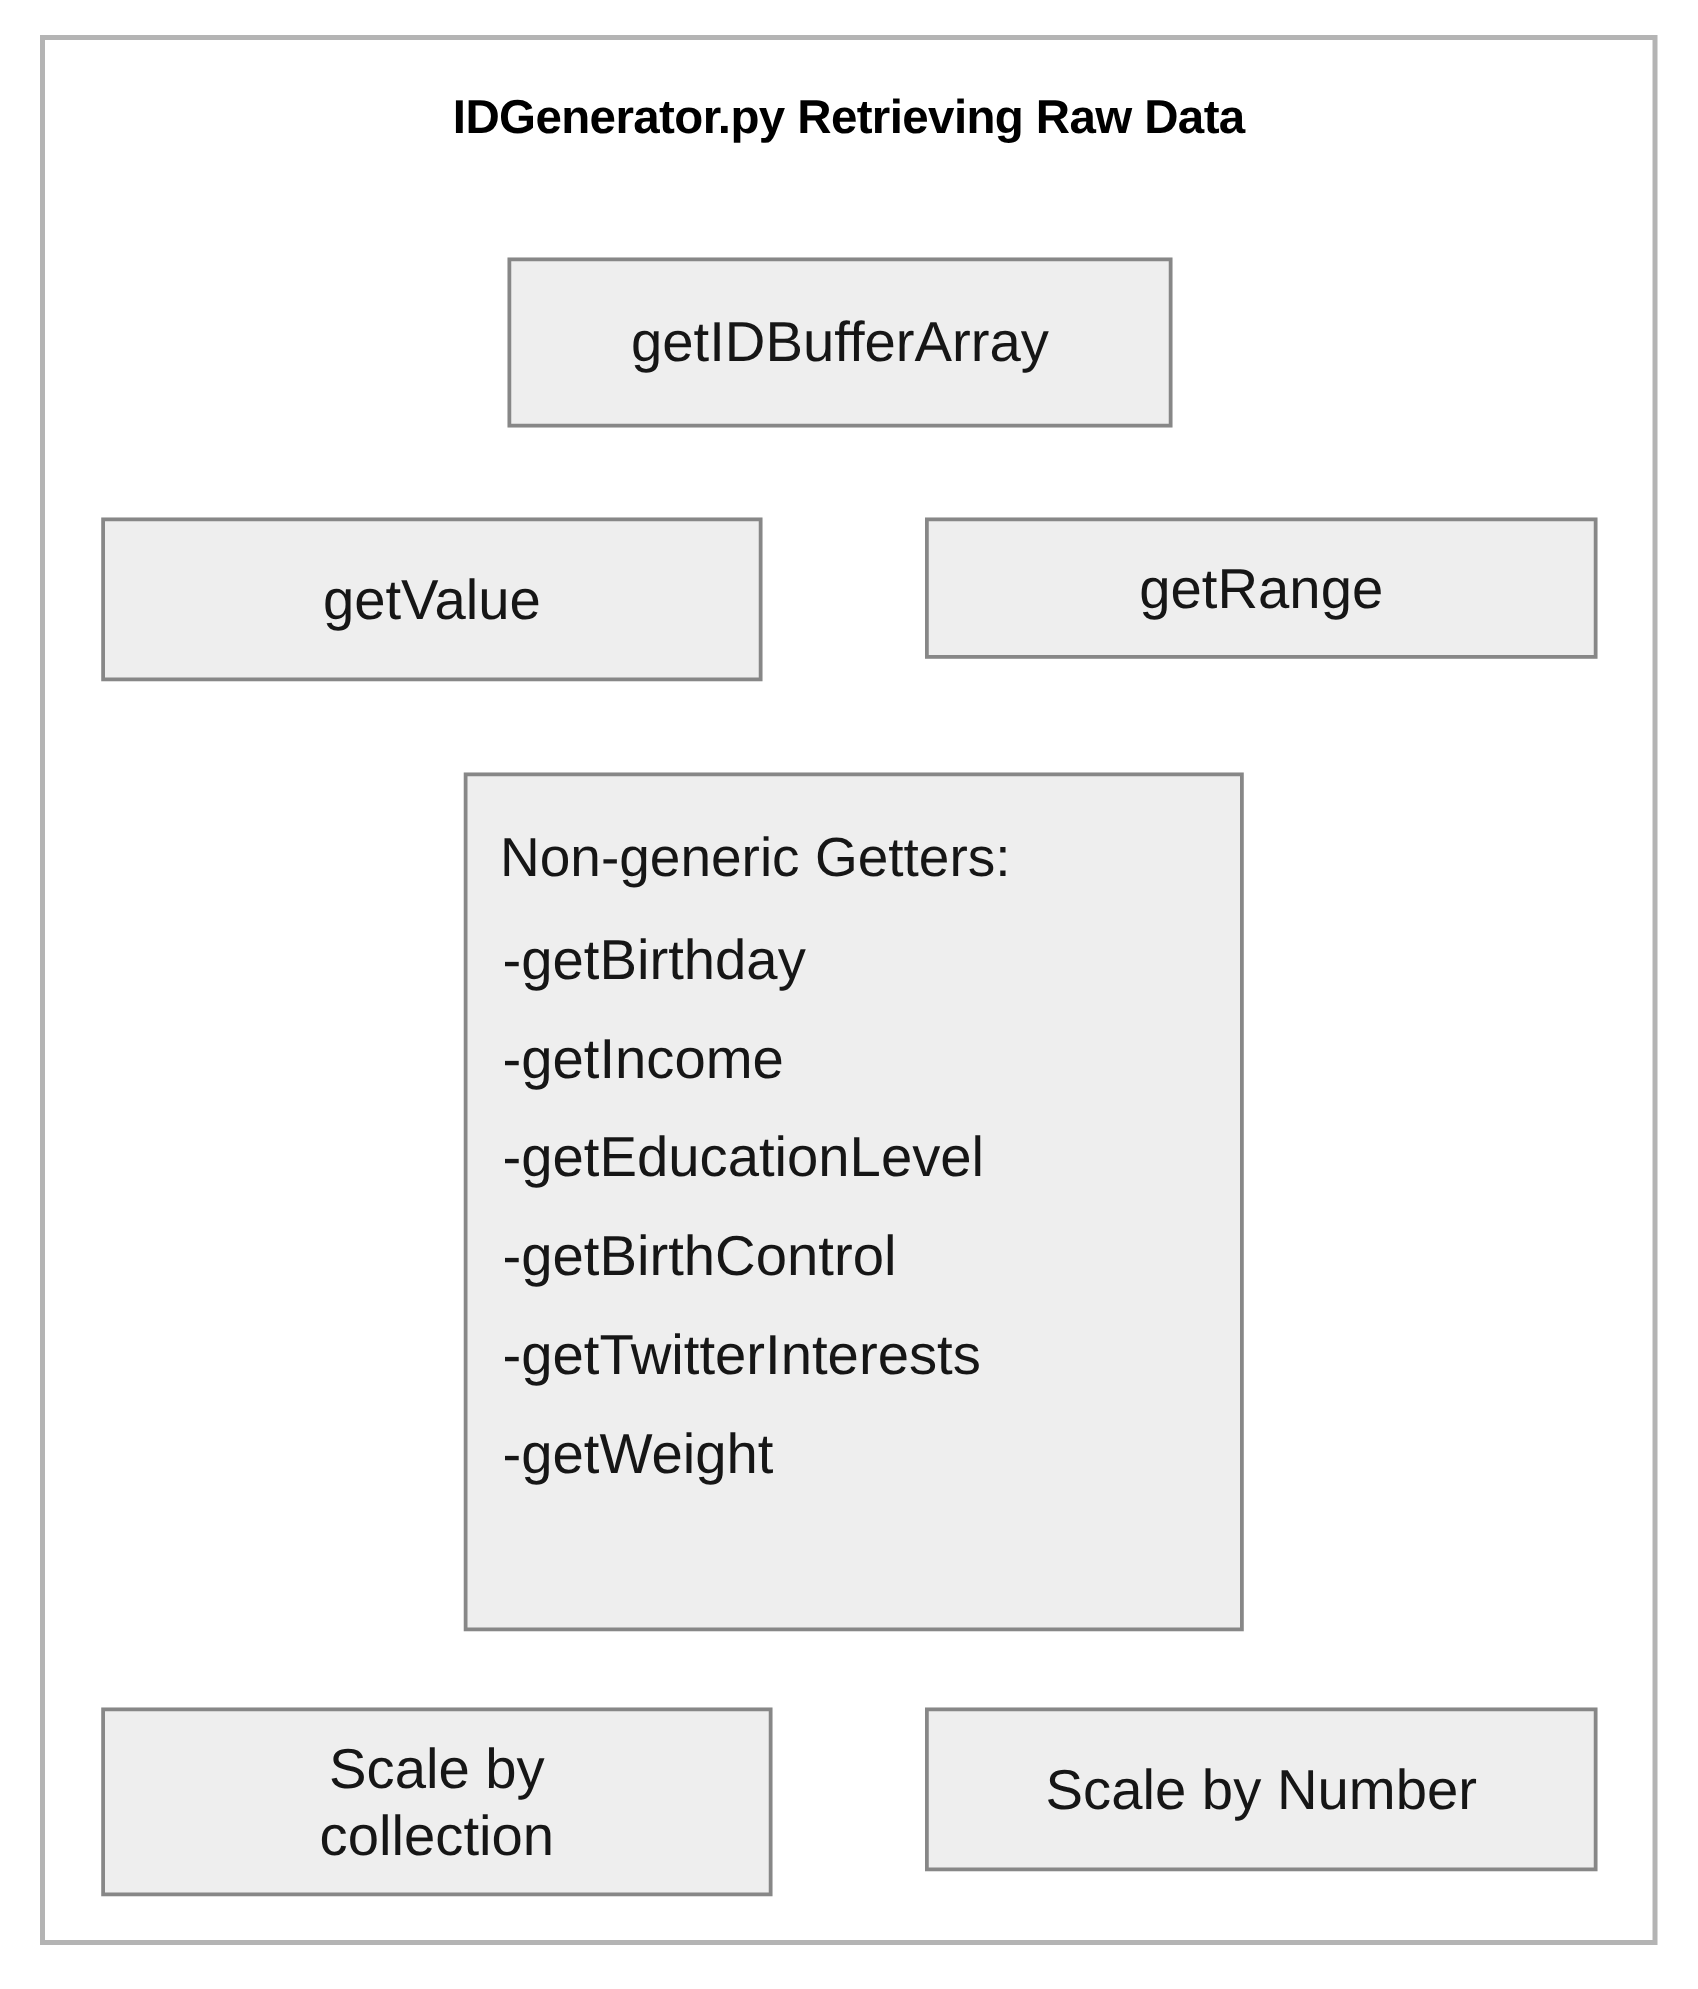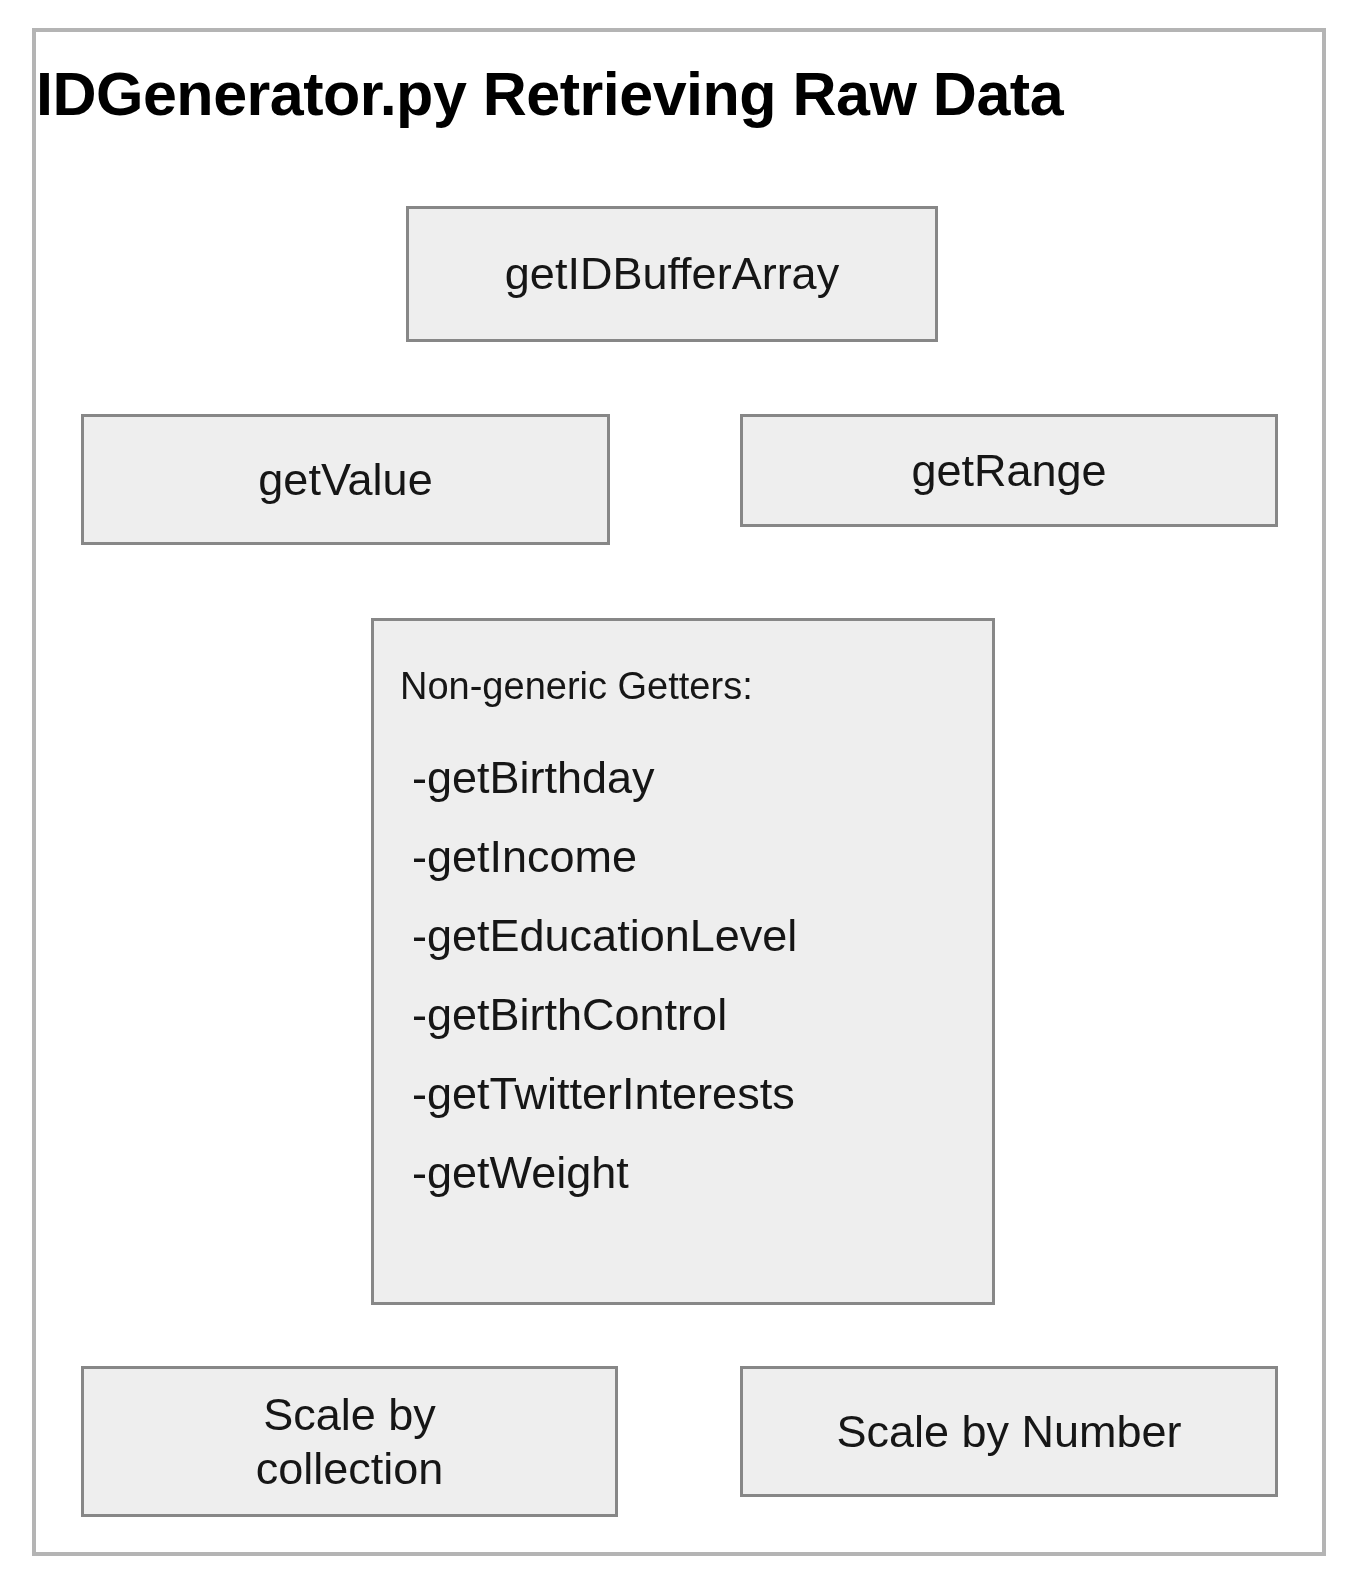--- a/index.html
+++ b/index.html
@@ -33,21 +33,22 @@
     border: 4px solid #b4b4b4;
     background: #ffffff;
   }
 
   
   .diagram-title {
     position: absolute;
     left: 32px;
     top: 62px;
     width: 1294px;
-    font-size: 61px;
+    text-align: center;
+    font-size: 38px;
     font-weight: bold;
     color: #000000;
     letter-spacing: -0.5px;
     line-height: 56px;
     white-space: nowrap;
   }
 
   
   .node-box {
     position: absolute;
@@ -116,29 +117,29 @@
     height: 687px;
     display: block;
     padding: 0;
   }
 
   .getters-inner {
     padding: 26px 0 0 26px;
   }
 
   .getters-heading {
-    font-size: 38px;
+    font-size: 44px;
     line-height: 79px;
     color: #161616;
     white-space: nowrap;
   }
 
   .getters-list {
     list-style: none;
-    margin: 12px;
+    margin: 2px;
     padding: 0;
   }
 
   .getters-list li {
     font-size: 45px;
     line-height: 79px;
     color: #161616;
     white-space: nowrap;
   }
 </style>

